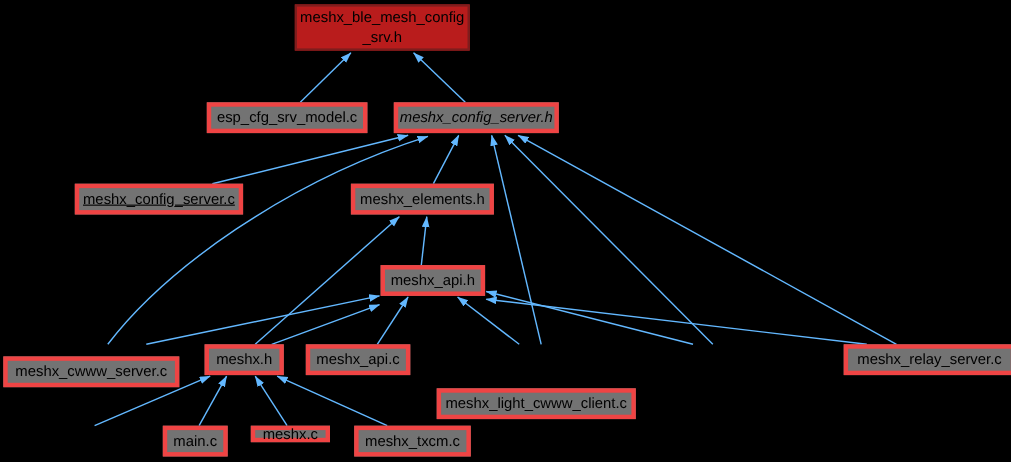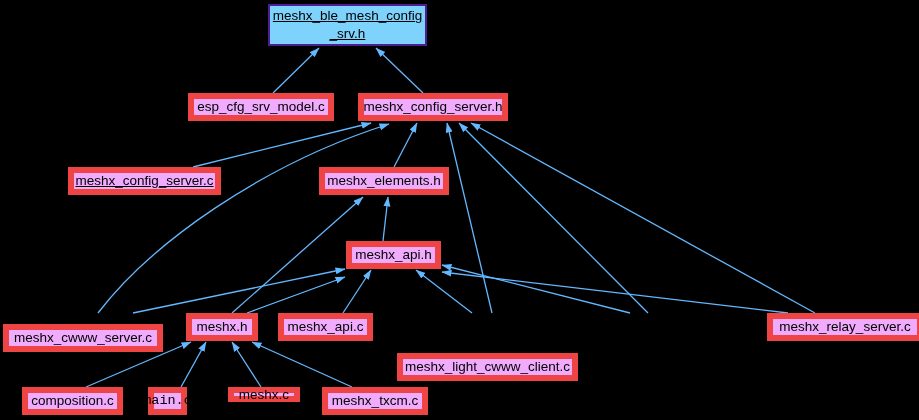--- a/index.html
+++ b/index.html
@@ -8,36 +8,35 @@
     width:919px;height:420px;
     background:#000;
     overflow:hidden;
     font-family:"Liberation Sans","DejaVu Sans",sans-serif;
   }
   .edges{position:absolute;left:0;top:0;width:919px;height:420px;}
   .edge{fill:none;stroke:#63b8ff;stroke-width:1.3;}
   .node{
     position:absolute;
     box-sizing:border-box;
-    background:#f0abfc;
-    border:6px solid #ef4444;
+    background:#737373;
+    border:4px solid #ef4444;
     color:#000;
     font-size:13.5px;
     line-height:1.3;
     display:flex;
     align-items:center;
     justify-content:center;
     text-align:center;
     white-space:pre-line;
     cursor:pointer;
   }
   .node.highlight{
-    background:#7dd3fc;
-    border:2px solid #4c1d95;
-    text-decoration:underline;
+    background:#b91c1c;
+    border:2px solid #7f1d1d;
   }
 </style>
 </head>
 <body>
 
 <div class="graph">
   <svg class="edges" xmlns="http://www.w3.org/2000/svg" width="919" height="420" viewBox="0 0 919 420">
     <defs>
       <marker id="arrow" markerWidth="11" markerHeight="8" refX="9.5" refY="3.5" orient="auto" markerUnits="userSpaceOnUse">
         <path d="M0,0 L10,3.5 L0,7 Z" fill="#63b8ff"></path>
@@ -60,26 +59,25 @@
       <path d="M630,313 L442,265" class="edge" marker-end="url(#arrow)"></path>
       <path d="M788,313 L442,272" class="edge" marker-end="url(#arrow)"></path>
       <path d="M86,387 L191,342" class="edge" marker-end="url(#arrow)"></path>
       <path d="M181,387 L206,342" class="edge" marker-end="url(#arrow)"></path>
       <path d="M261,387 L232,342" class="edge" marker-end="url(#arrow)"></path>
       <path d="M352,387 L252,342" class="edge" marker-end="url(#arrow)"></path>
     </svg>
 <div class="node highlight" style="left: 268px; top: 4px; width: 159px; height: 42px;">meshx_ble_mesh_config
 _srv.h</div>
     <div class="node" style="left: 188px; top: 93px; width: 146px; height: 28px;">esp_cfg_srv_model.c</div>
-    <div class="node" style="left: 358px; top: 93px; width: 150px; height: 28px;">meshx_config_server.h</div>
+    <div class="node" style="left: 358px; top: 93px; width: 150px; height: 28px; font-style: italic;">meshx_config_server.h</div>
     <div class="node" style="left: 68px; top: 167px; width: 153px; height: 28px; text-decoration: underline;">meshx_config_server.c</div>
     <div class="node" style="left: 319px; top: 167px; width: 130px; height: 28px;">meshx_elements.h</div>
     <div class="node" style="left: 346px; top: 241px; width: 95px; height: 28px;">meshx_api.h</div>
     <div class="node" style="left: 3px; top: 313px; width: 160px; height: 28px; margin-top: 11px;">meshx_cwww_server.c</div>
     <div class="node" style="left: 186px; top: 313px; width: 72px; height: 28px;">meshx.h</div>
     <div class="node" style="left: 278px; top: 313px; width: 95px; height: 28px;">meshx_api.c</div>
     <div class="node" style="left: 397px; top: 313px; width: 181px; height: 28px; margin-top: 40px;">meshx_light_cwww_client.c</div>
     <div class="node" style="left: 767px; top: 313px; width: 156px; height: 28px;">meshx_relay_server.c</div>
-    <div class="node" style="left: 22px; top: 387px; width: 101px; height: 28px;">composition.c</div>
-    <div class="node" style="left: 148px; top: 387px; width: 39px; height: 28px; font-family: Liberation Mono, monospace;">main.c</div>
+    <div class="node" style="left: 148px; top: 387px; width: 59px; height: 28px;">main.c</div>
     <div class="node" style="left: 228px; top: 387px; width: 72px; height: 15px;">meshx.c</div>
     <div class="node" style="left: 322px; top: 387px; width: 106px; height: 28px;">meshx_txcm.c</div>
   </div>
 
 </body></html>

